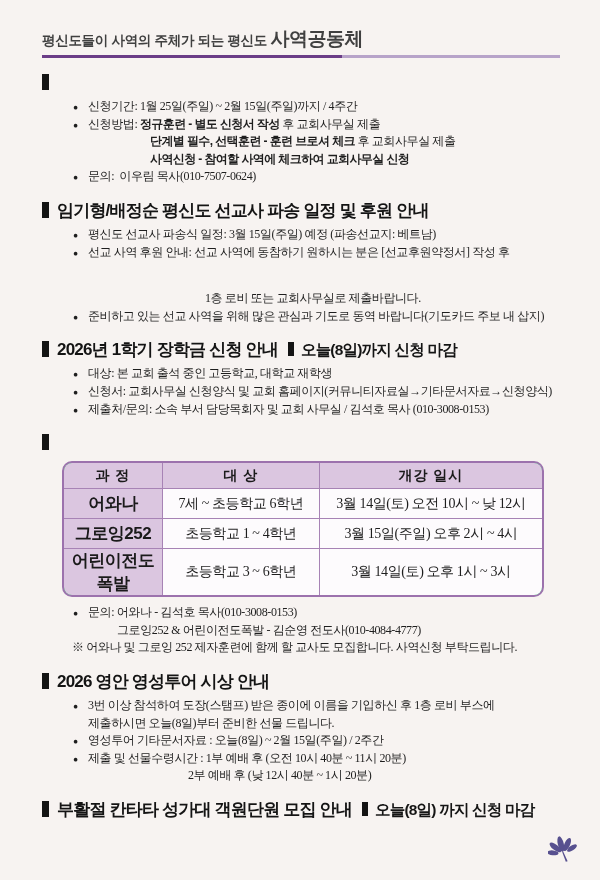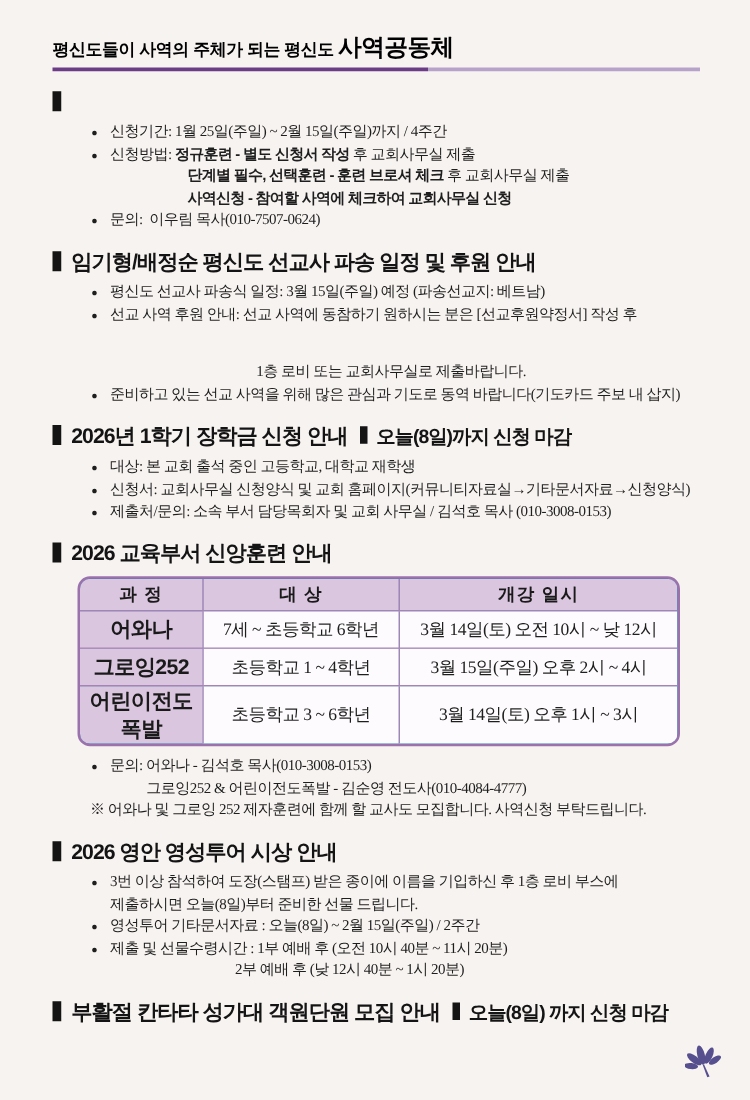--- a/index.html
+++ b/index.html
@@ -12,21 +12,21 @@
     color:#222;
     box-sizing:border-box;
     padding:28px 38px 0 42px;
   }
   [data-bind]{white-space:pre-wrap;}
 
   
   .tagline{
     font-family:"Liberation Sans", sans-serif;
     font-weight:bold;
-    color:#000000;
+    color:#404040;
     font-size:13.5px;
     letter-spacing:-0.3px;
     line-height:22px;
   }
   .tagline .brand{
     font-size:19px;
     letter-spacing:-0.5px;
   }
   .rule{
     margin-top:3px;
@@ -81,21 +81,21 @@
   .ind-s5a{padding-left:46px;}
   .ind-s5b{padding-left:146px;}
 
   
   .tbl-wrap{
     margin:6px 0 7px 20px;
     width:478px;
     border:2px solid #9c72ad;
     border-radius:10px;
     overflow:hidden;
-    background:#0369a1;
+    background:#22c55e;
   }
   table{border-collapse:collapse;width:100%;table-layout:fixed;}
   th,td{
     border:1px solid #a783b5;
     text-align:center;
     vertical-align:middle;
     padding:0;
   }
   tr :first-child{border-left:none;}
   tr :last-child{border-right:none;}
@@ -162,21 +162,21 @@
   </div>
 
   <div class="section">
     <h2 class="sec-title"><span class="bar"></span><span data-bind="sections.s3.title">2026년 1학기 장학금 신청 안내</span><span class="bar small"></span><span class="deadline" data-bind="sections.s3.deadline">오늘(8일)까지 신청 마감</span></h2>
     <div class="line b"><span data-bind="sections.s3.b1">대상: 본 교회 출석 중인 고등학교, 대학교 재학생</span></div>
     <div class="line b"><span data-bind="sections.s3.b2">신청서: 교회사무실 신청양식 및 교회 홈페이지(커뮤니티자료실→기타문서자료→신청양식)</span></div>
     <div class="line b"><span data-bind="sections.s3.b3">제출처/문의: 소속 부서 담당목회자 및 교회 사무실 / 김석호 목사 (010-3008-0153)</span></div>
   </div>
 
   <div class="section">
-    <h2 class="sec-title"><span class="bar"></span><span data-bind="sections.s4.title">2026 교육부서 신앙훈련 안내</span></h2>
+    <h2 class="sec-title"><span class="bar"></span></h2>
 
     <div class="tbl-wrap">
       <table>
         <thead>
           <tr>
             <th class="col1" data-bind="sections.s4.table.headers.0">과 정</th>
             <th class="col2" data-bind="sections.s4.table.headers.1">대 상</th>
             <th class="col3" data-bind="sections.s4.table.headers.2">개강 일시</th>
           </tr>
         </thead>

